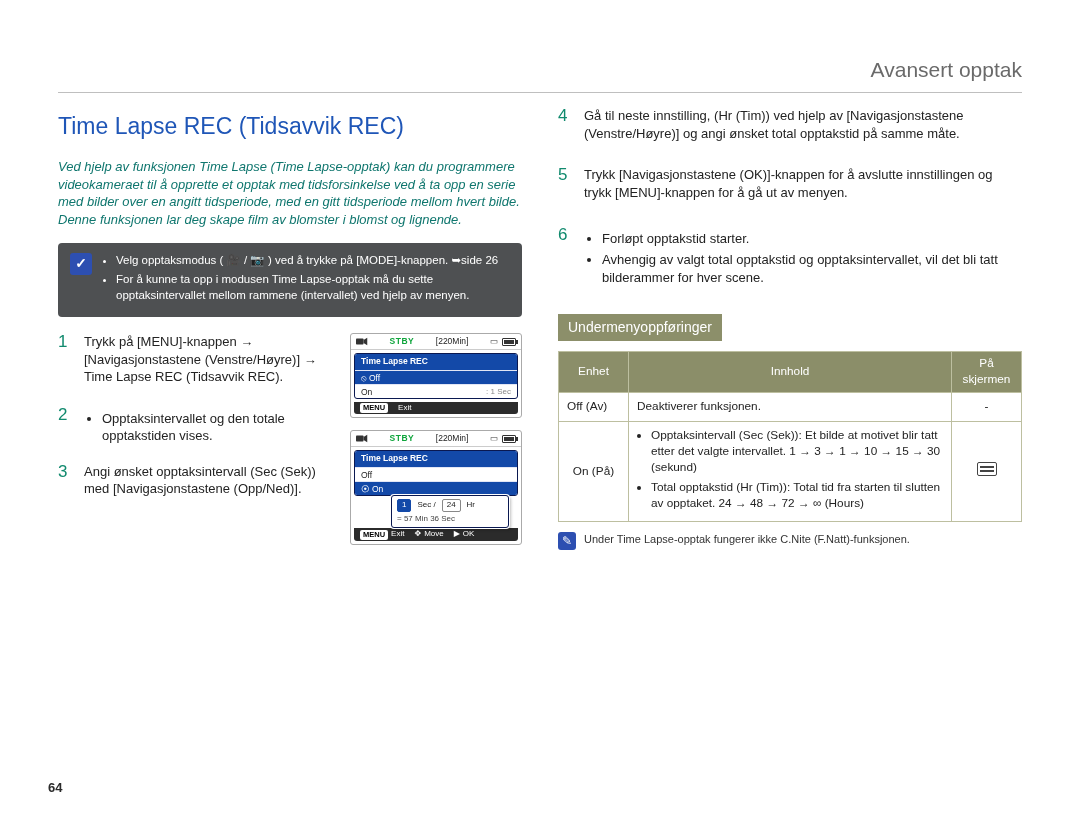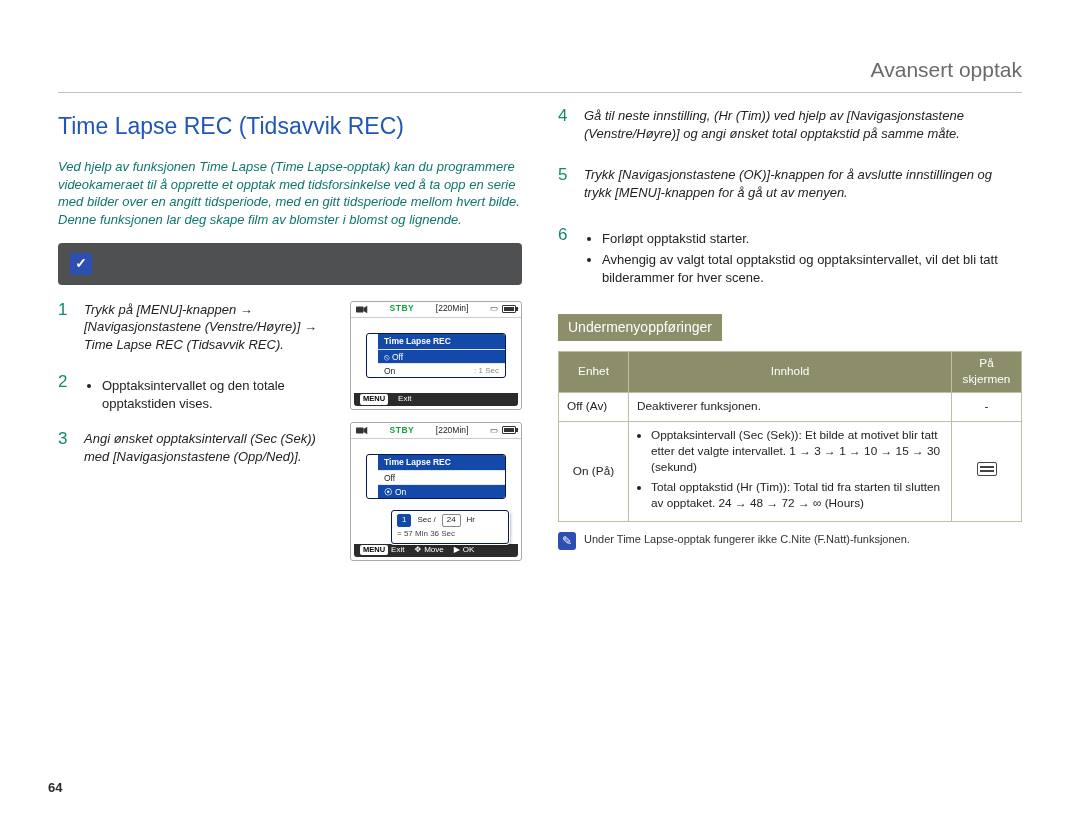--- a/index.html
+++ b/index.html
@@ -75,21 +75,21 @@
     border-radius:3px;font-weight:700;flex:0 0 auto;
     font-size:14px;
   }
   .note ul{margin:0 0 0 14px;padding:0;}
   .note li{margin-bottom:4px;}
 
   
   .step{display:flex;gap:10px;margin-bottom:14px;align-items:flex-start;}
   .num{color:var(--teal);font-size:17px;flex:0 0 16px;line-height:1.1;font-weight:400;}
   .step-body{flex:1;}
-  .step-body p{margin:0 0 6px 0;font-style:italic;}
+  .step-body p{margin:0 0 6px 0;}
   .step-body ul{margin:4px 0 0 18px;padding:0;}
   .step-body li{margin-bottom:4px;}
   .right-steps .step{margin-bottom:18px;}
 
   
   .lcd{
     width:172px;flex:0 0 172px;
     background:#fff;
     border:1px solid #aaa;
     border-radius:3px;
@@ -101,26 +101,25 @@
     display:flex;justify-content:space-between;align-items:center;
     padding:2px 5px;border-bottom:1px solid #ccc;
     height:16px;
   }
   .lcd .stby{color:var(--greenstby);font-weight:700;letter-spacing:.5px;}
   .lcd .top .ind{display:flex;gap:4px;align-items:center;color:#333;}
   .batt{display:inline-block;width:14px;height:8px;border:1px solid #333;position:relative;border-radius:1px;}
   .batt::after{content:"";position:absolute;right:-3px;top:1px;width:2px;height:4px;background:#333;}
   .batt .fill{position:absolute;inset:1px;background:#333;}
   .lcd .menu-area{
-    margin:15px;
+    margin:3px;
     border:1.5px solid var(--menu-border);
     border-radius:3px;
     background:#fff;
     overflow:hidden;
-    padding-left:11px;
   }
   .lcd .menu-title{
     background:var(--menu-blue);color:#fff;
     padding:2px 6px;font-weight:700;
   }
   .lcd .menu-row{
     display:flex;justify-content:space-between;
     padding:2px 6px;border-top:1px solid #e2e6f5;height:14px;
   }
   .lcd .menu-row.sel{background:var(--menu-blue);color:#fff;}
@@ -196,20 +195,24 @@
   </div>
 
   <div class="cols">
 
     <div class="col">
       <h2 class="section">Time Lapse REC (Tidsavvik REC)</h2>
       <p class="intro">Ved hjelp av funksjonen Time Lapse (Time Lapse-opptak) kan du programmere videokameraet til å opprette et opptak med tidsforsinkelse ved å ta opp en serie med bilder over en angitt tidsperiode, med en gitt tidsperiode mellom hvert bilde. Denne funksjonen lar deg skape film av blomster i blomst og lignende.</p>
 
       <div class="note">
         <span class="badge">✓</span>
+        <ul>
+          <li>Velg opptaksmodus ( 🎥 / 📷 ) ved å trykke på [MODE]-knappen. ➥side 26</li>
+          <li>For å kunne ta opp i modusen Time Lapse-opptak må du sette opptaksintervallet mellom rammene (intervallet) ved hjelp av menyen.</li>
+        </ul>
       </div>
 
       <div class="left-grid">
         <div class="steps-left">
           <div class="step">
             <div class="num">1</div>
             <div class="step-body">
               <p>Trykk på [MENU]-knappen → [Navigasjonstastene (Venstre/Høyre)] → Time Lapse REC (Tidsavvik REC).</p>
             </div>
           </div>

